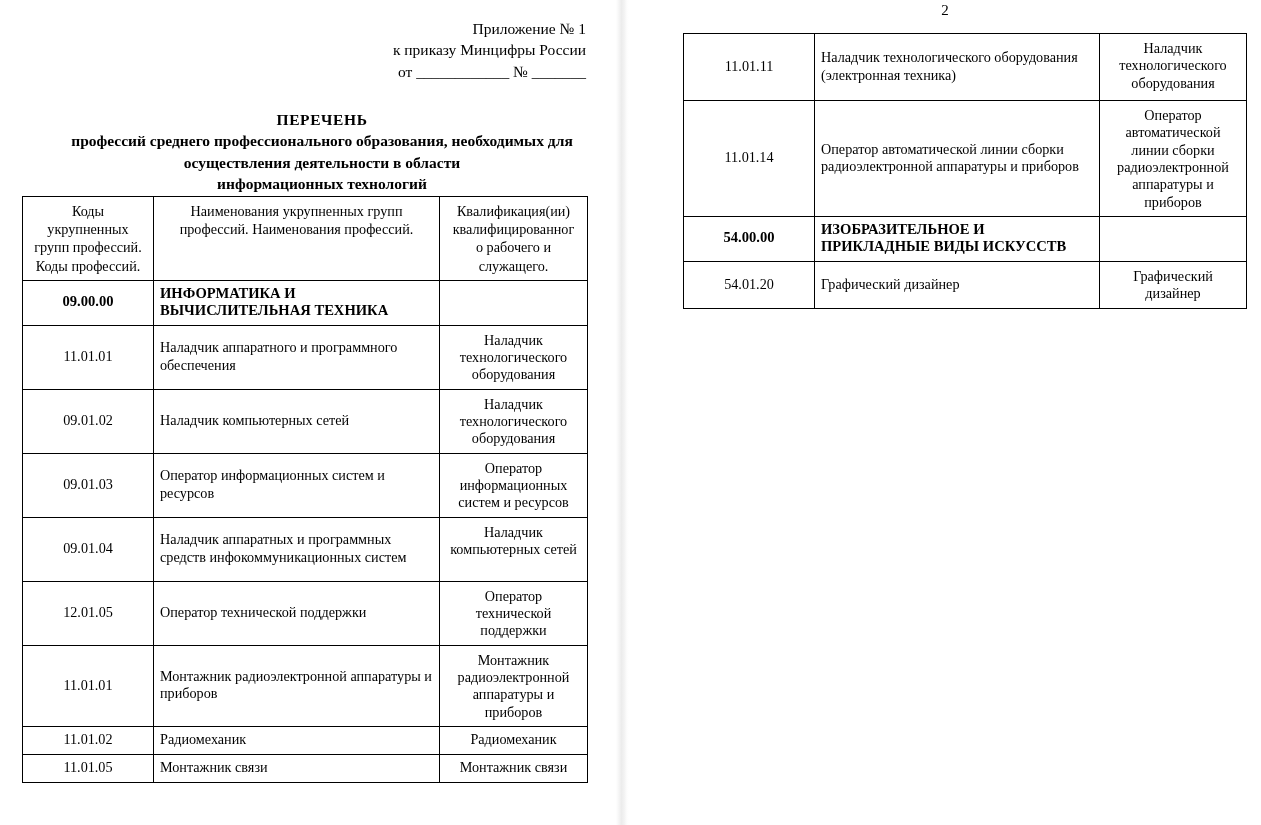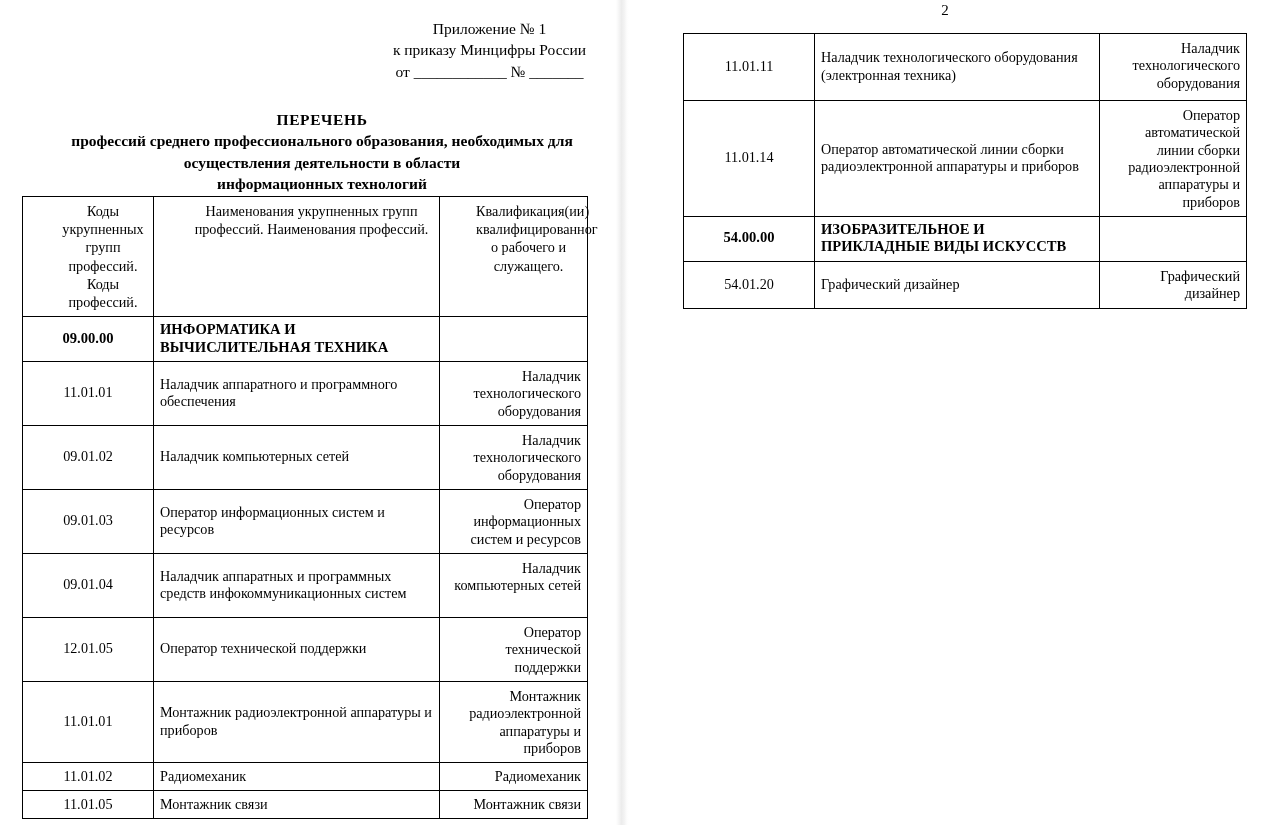--- a/index.html
+++ b/index.html
@@ -47,21 +47,21 @@
     text-align: center;
     font-size: 15px;
     letter-spacing: 0.2px;
   }
 
   
   .doc-ref {
     position: absolute;
     top: 18px;
     right: 30px;
-    text-align: center;
+    text-align: right;
     font-size: 15.5px;
     line-height: 1.38;
     white-space: nowrap;
   }
   .doc-ref div { white-space: nowrap; }
 
   .title-block {
     position: absolute;
     top: 111px;
     left: 52px;
@@ -89,36 +89,35 @@
   }
   table.reg td.code {
     text-align: center;
     vertical-align: middle;
   }
   table.reg td.name {
     text-align: left;
     vertical-align: middle;
   }
   table.reg td.qual {
-    text-align: right;
+    text-align: center;
     vertical-align: top;
     padding-top: 6px;
   }
   table.reg tr.grouphead td {
     font-weight: bold;
     font-size: 14.6px;
     vertical-align: middle;
   }
   table.reg tr.grouphead td.name { line-height: 1.2; }
   table.reg tr.header td {
     text-align: center;
     vertical-align: top;
     line-height: 1.28;
     padding-top: 5px;
-    padding-left: 36px;
   }
 
   
   #table-left {
     top: 196px;
     left: 22px;
     width: 565px;
   }
   #table-left col.c1 { width: 131px; }
   #table-left col.c2 { width: 286px; }

